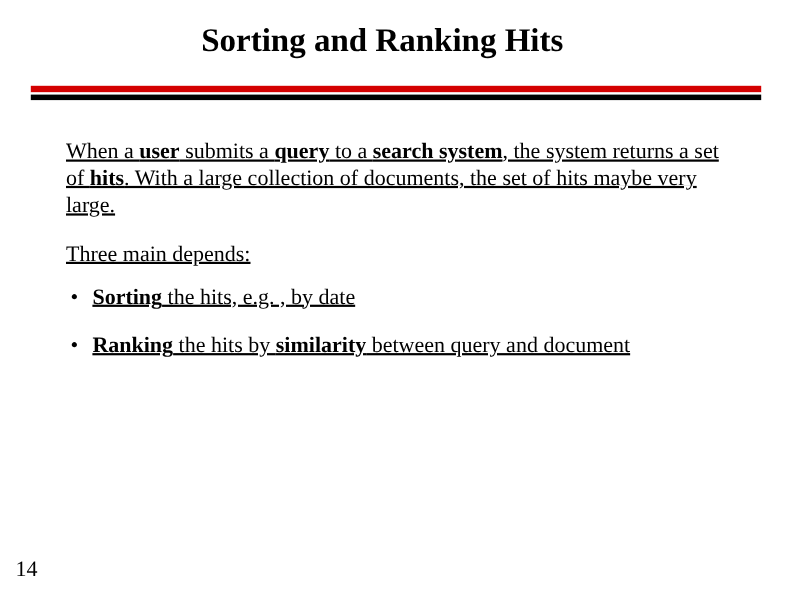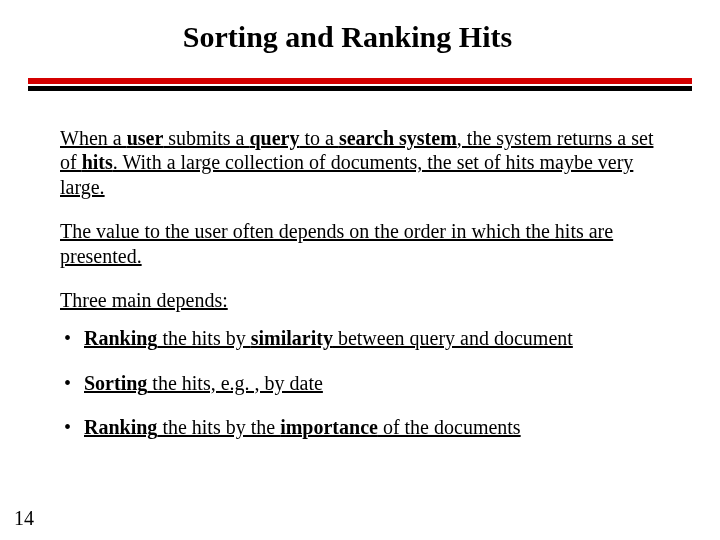--- a/index.html
+++ b/index.html
@@ -97,24 +97,22 @@
   <div class="title">Sorting and Ranking Hits</div>
 
   <div class="rule-stack">
     <div class="rule-red"></div>
     <div class="rule-gap"></div>
     <div class="rule-black"></div>
   </div>
 
   <div class="body">
     <p class="para">When a <span class="b">user</span> submits a <span class="b">query</span> to a <span class="b">search system</span>, the system returns a set of <span class="b">hits</span>.  With a large collection of documents, the set of hits maybe very  large.</p>
-    <p class="para">The value to the user often depends on the order in which the hits are presented.</p>
     <p class="methods-intro">Three main depends:</p>
     <ul class="bullets">
+      <li><span class="b">Sorting</span> the hits, e.g. , by date</li>
       <li><span class="b">Ranking</span> the hits by <span class="b">similarity</span> between query and document</li>
-      <li><span class="b">Sorting</span> the hits, e.g. , by date</li>
-      <li><span class="b">Ranking</span> the hits by the <span class="b">importance</span> of the documents</li>
     </ul>
   </div>
 
   <div class="pagenum">14</div>
 
 </div>
 
 </body></html>

